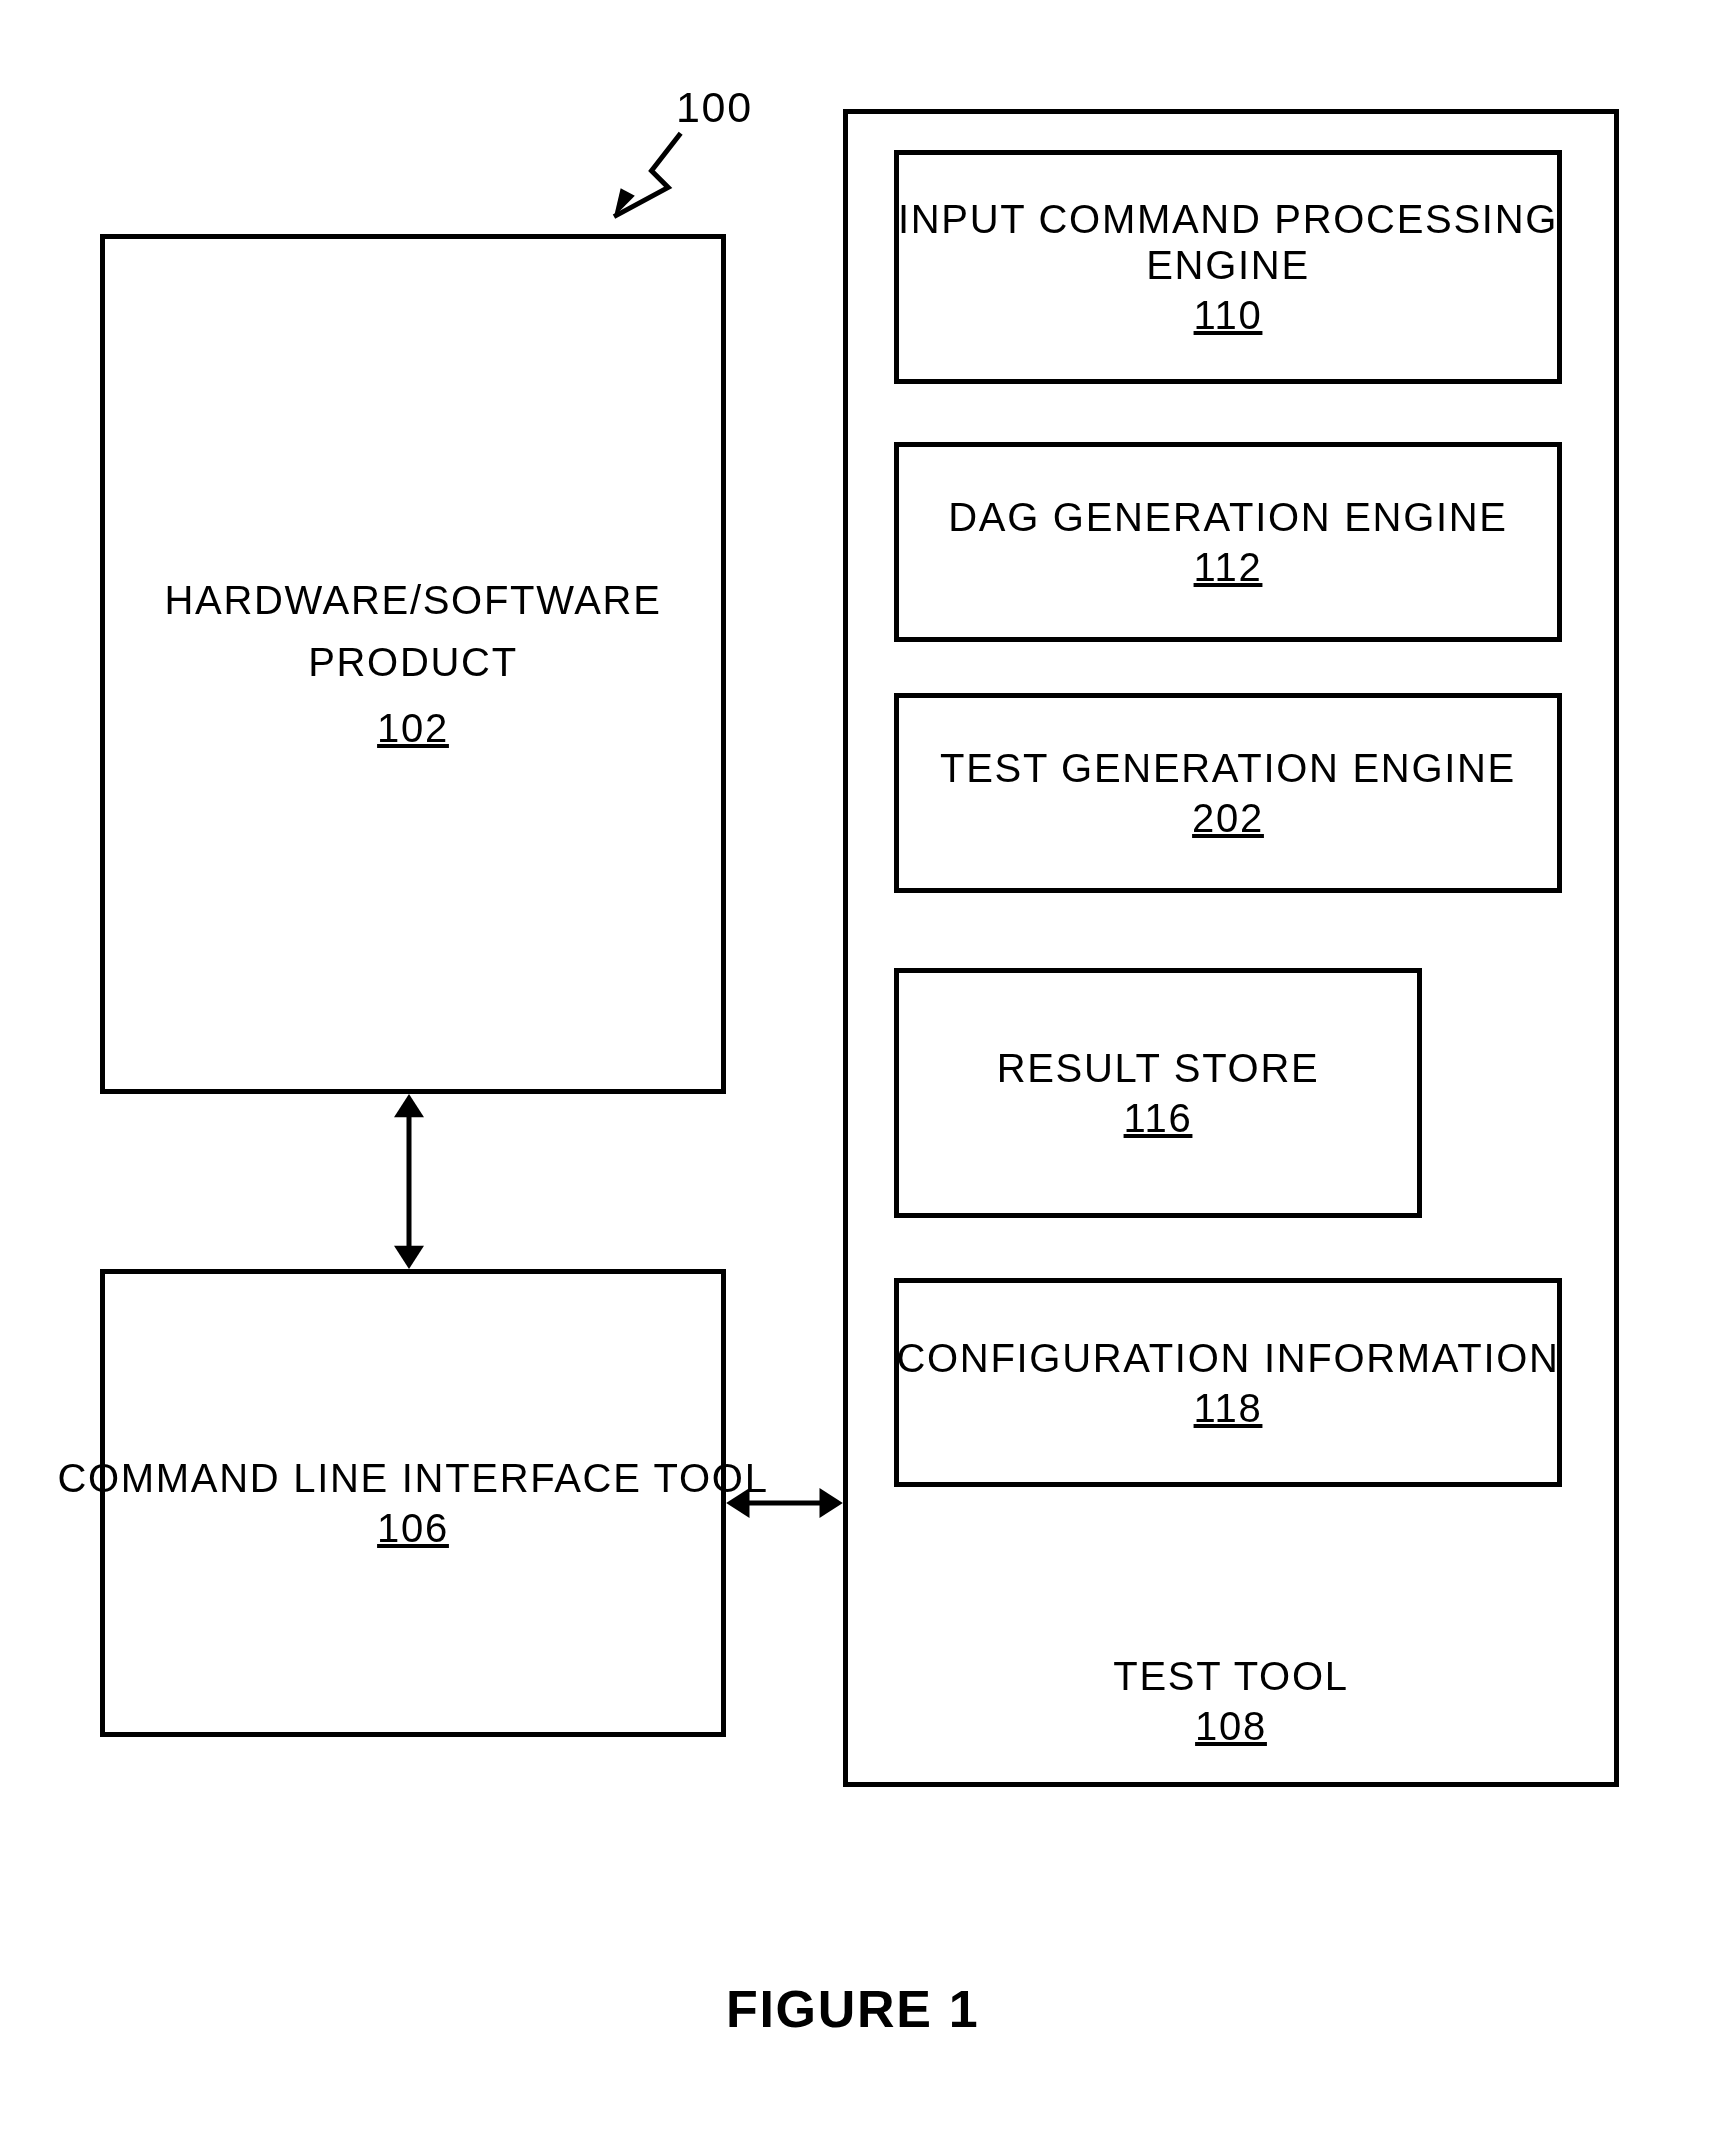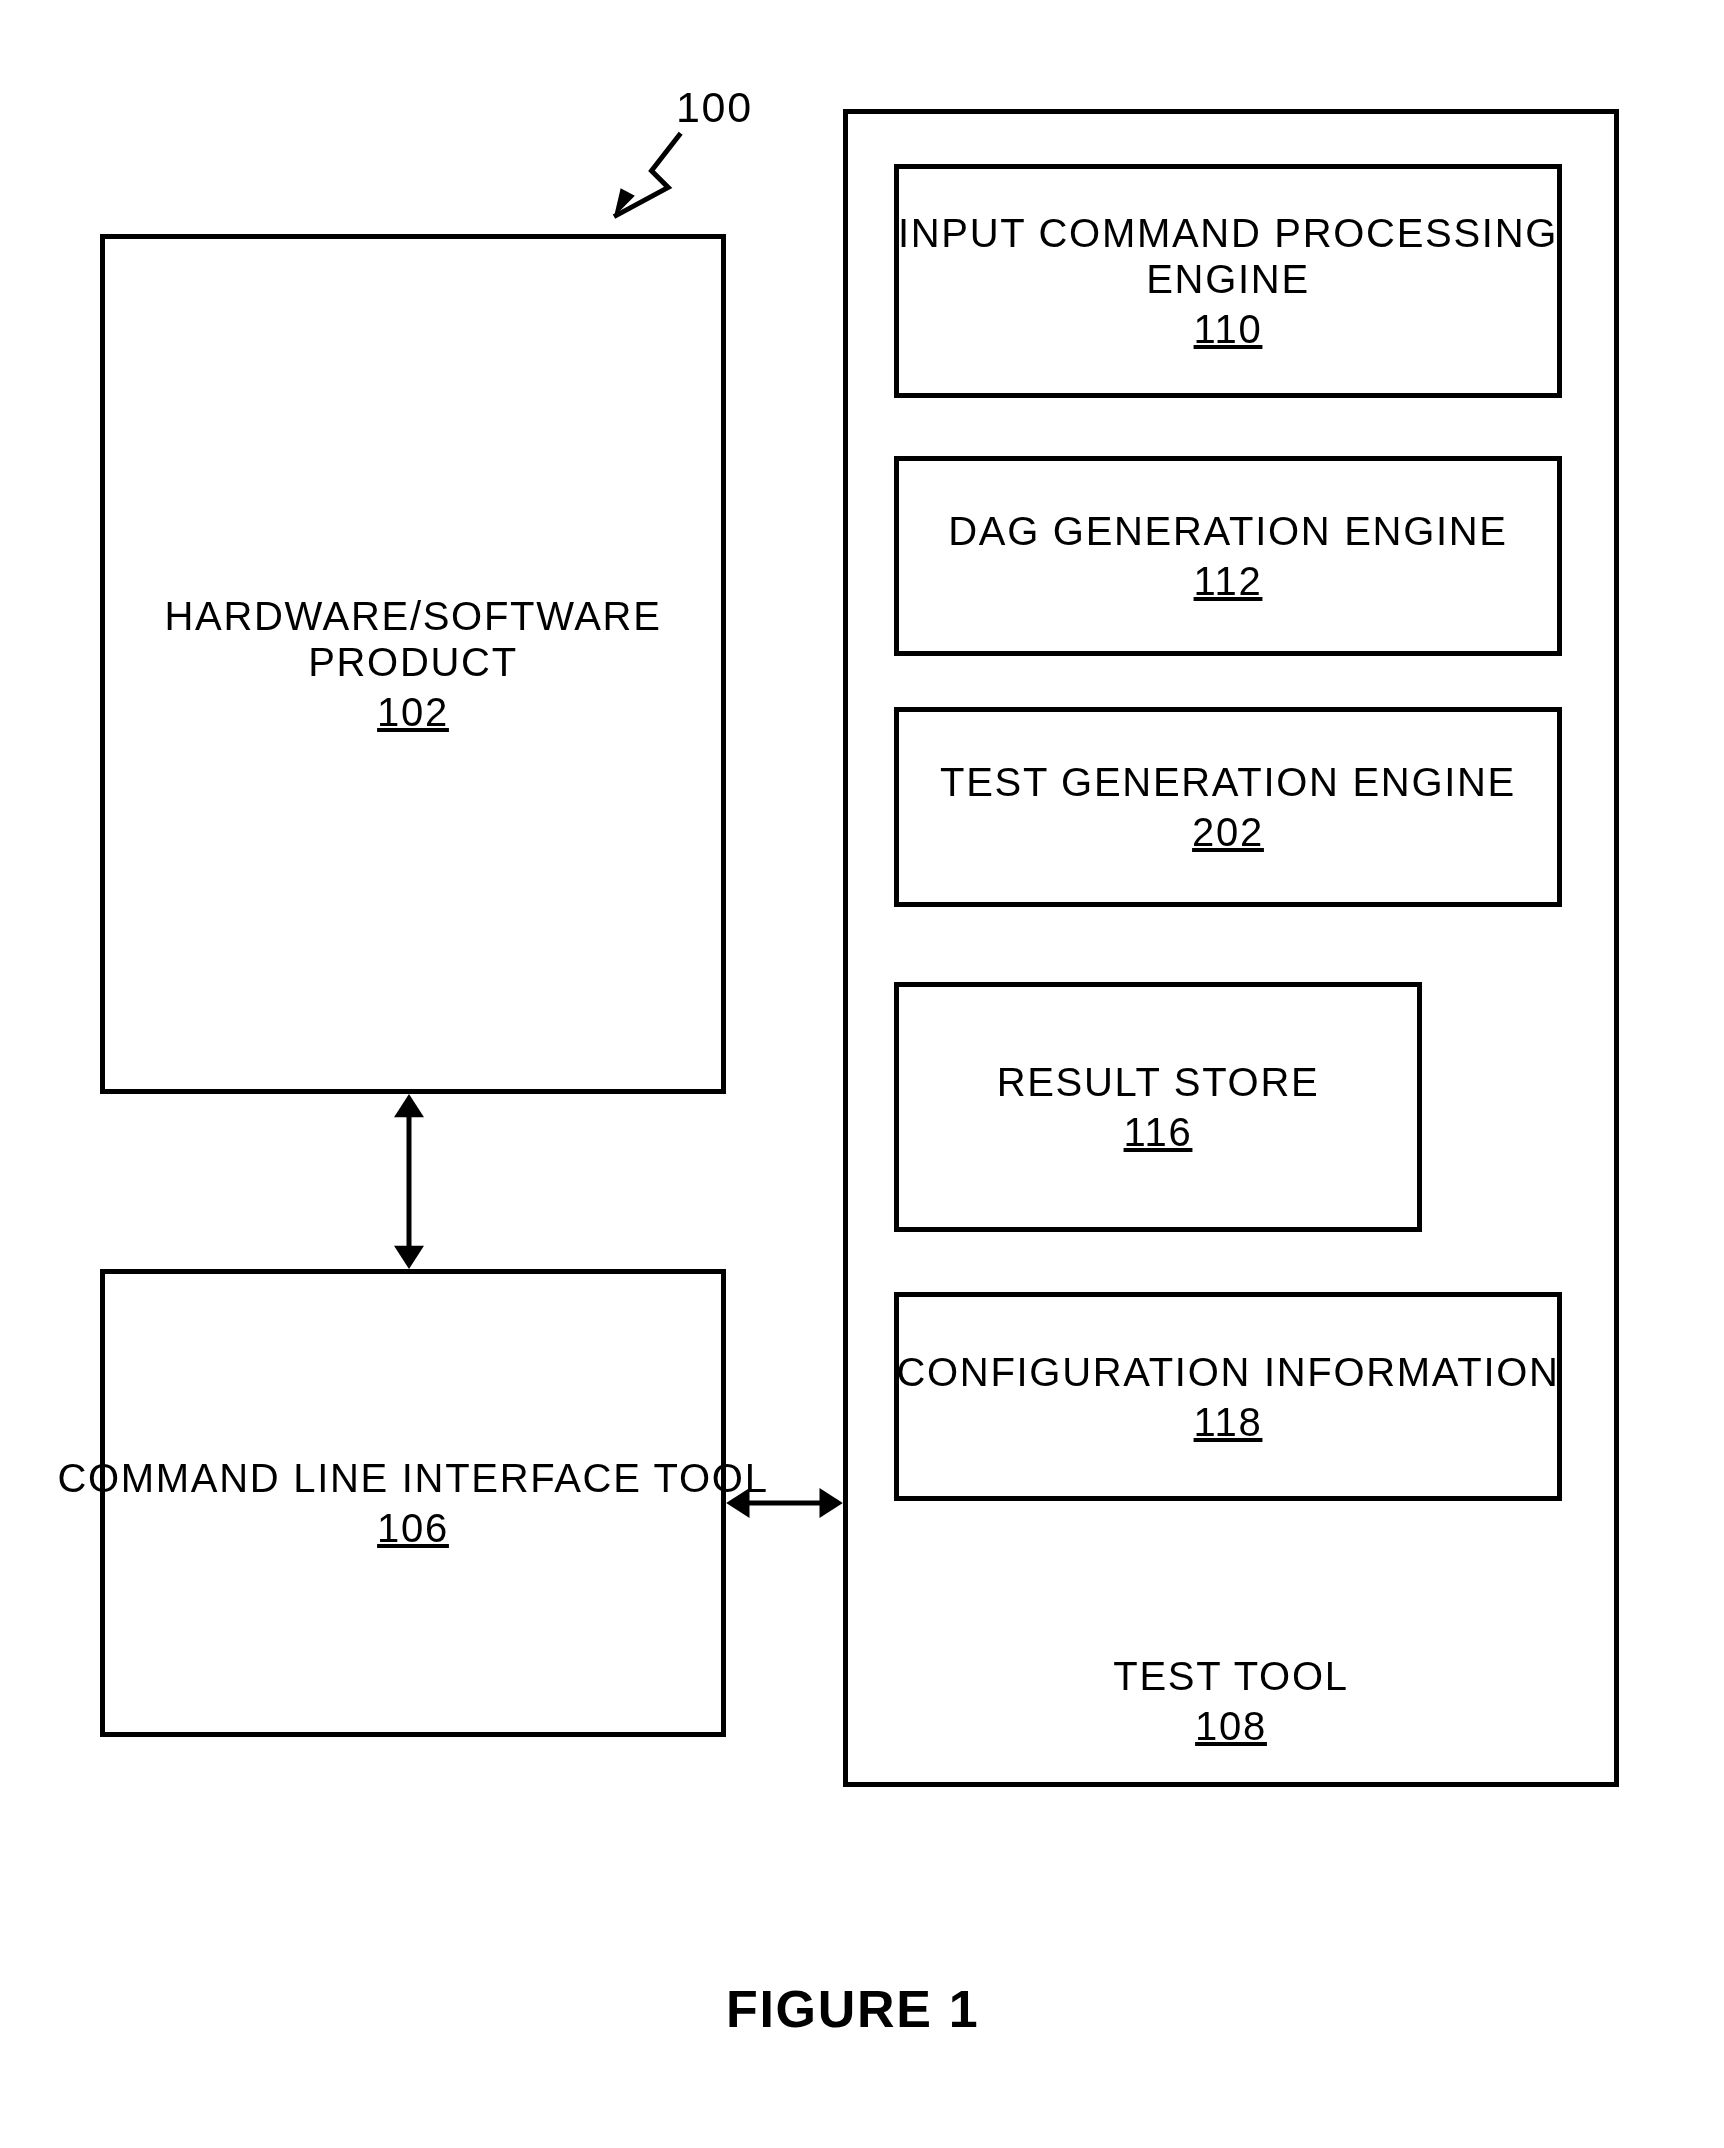--- a/index.html
+++ b/index.html
@@ -66,32 +66,32 @@
 <body>
 
 <div class="page">
 
   <div class="system-ref" style="left:660px; top:83px;">100</div>
   <svg class="arrow" style="left:589px; top:125px; width:100px; height:100px;" viewBox="0 0 120 120" width="100" height="100">
     <polyline points="110,10 75,55 95,75 30,110" fill="none" stroke="#000" stroke-width="6"></polyline>
     <polygon points="30,110 55,85 38,76" fill="#000"></polygon>
   </svg>
 
-  <div class="box" style="left:100px; top:234px; width:626px; height:860px;">
+  <div class="box" style="left:100px; top:234px; width:626px; height:860px;gap:16px;">
     <div class="label-line">HARDWARE/SOFTWARE</div>
     <div class="label-line">PRODUCT</div>
     <div class="ref">102</div>
   </div>
 
   <div class="box" style="left:100px; top:1269px; width:626px; height:468px;">
     <div class="label-line">COMMAND LINE INTERFACE TOOL</div>
     <div class="ref">106</div>
   </div>
 
-  <div class="box" style="left:843px; top:109px; width:776px; height:1678px; justify-content:center; padding-top:25px;">
+  <div class="box" style="left:843px; top:109px; width:776px; height:1678px; justify-content:center; padding-top:11px;">
 
     <div style="position:relative; width:100%; height:100%;">
 
       <div class="box" style="left:46px; top:25px; width:668px; height:234px;">
         <div class="label-line">INPUT COMMAND PROCESSING</div>
         <div class="label-line">ENGINE</div>
         <div class="ref">110</div>
       </div>
 
       <div class="box" style="left:46px; top:317px; width:668px; height:200px;">

